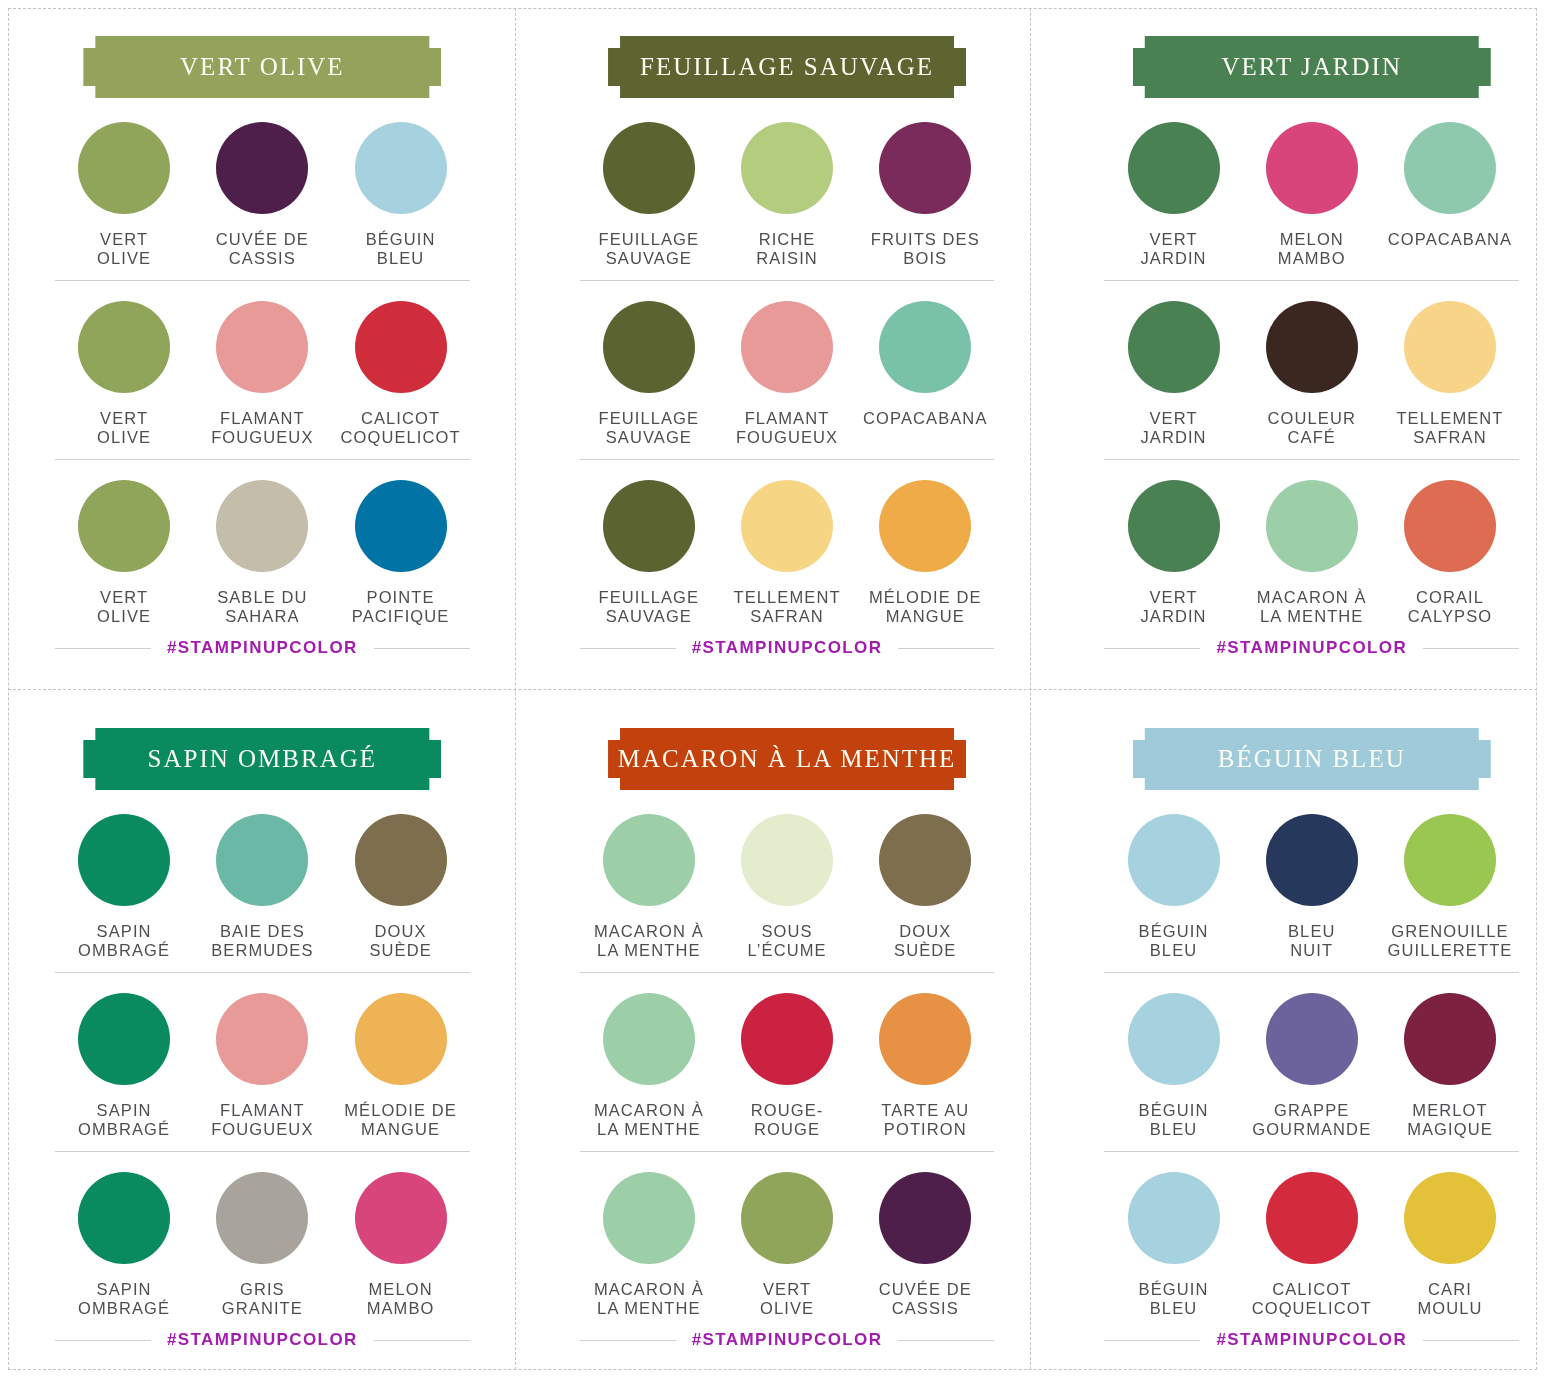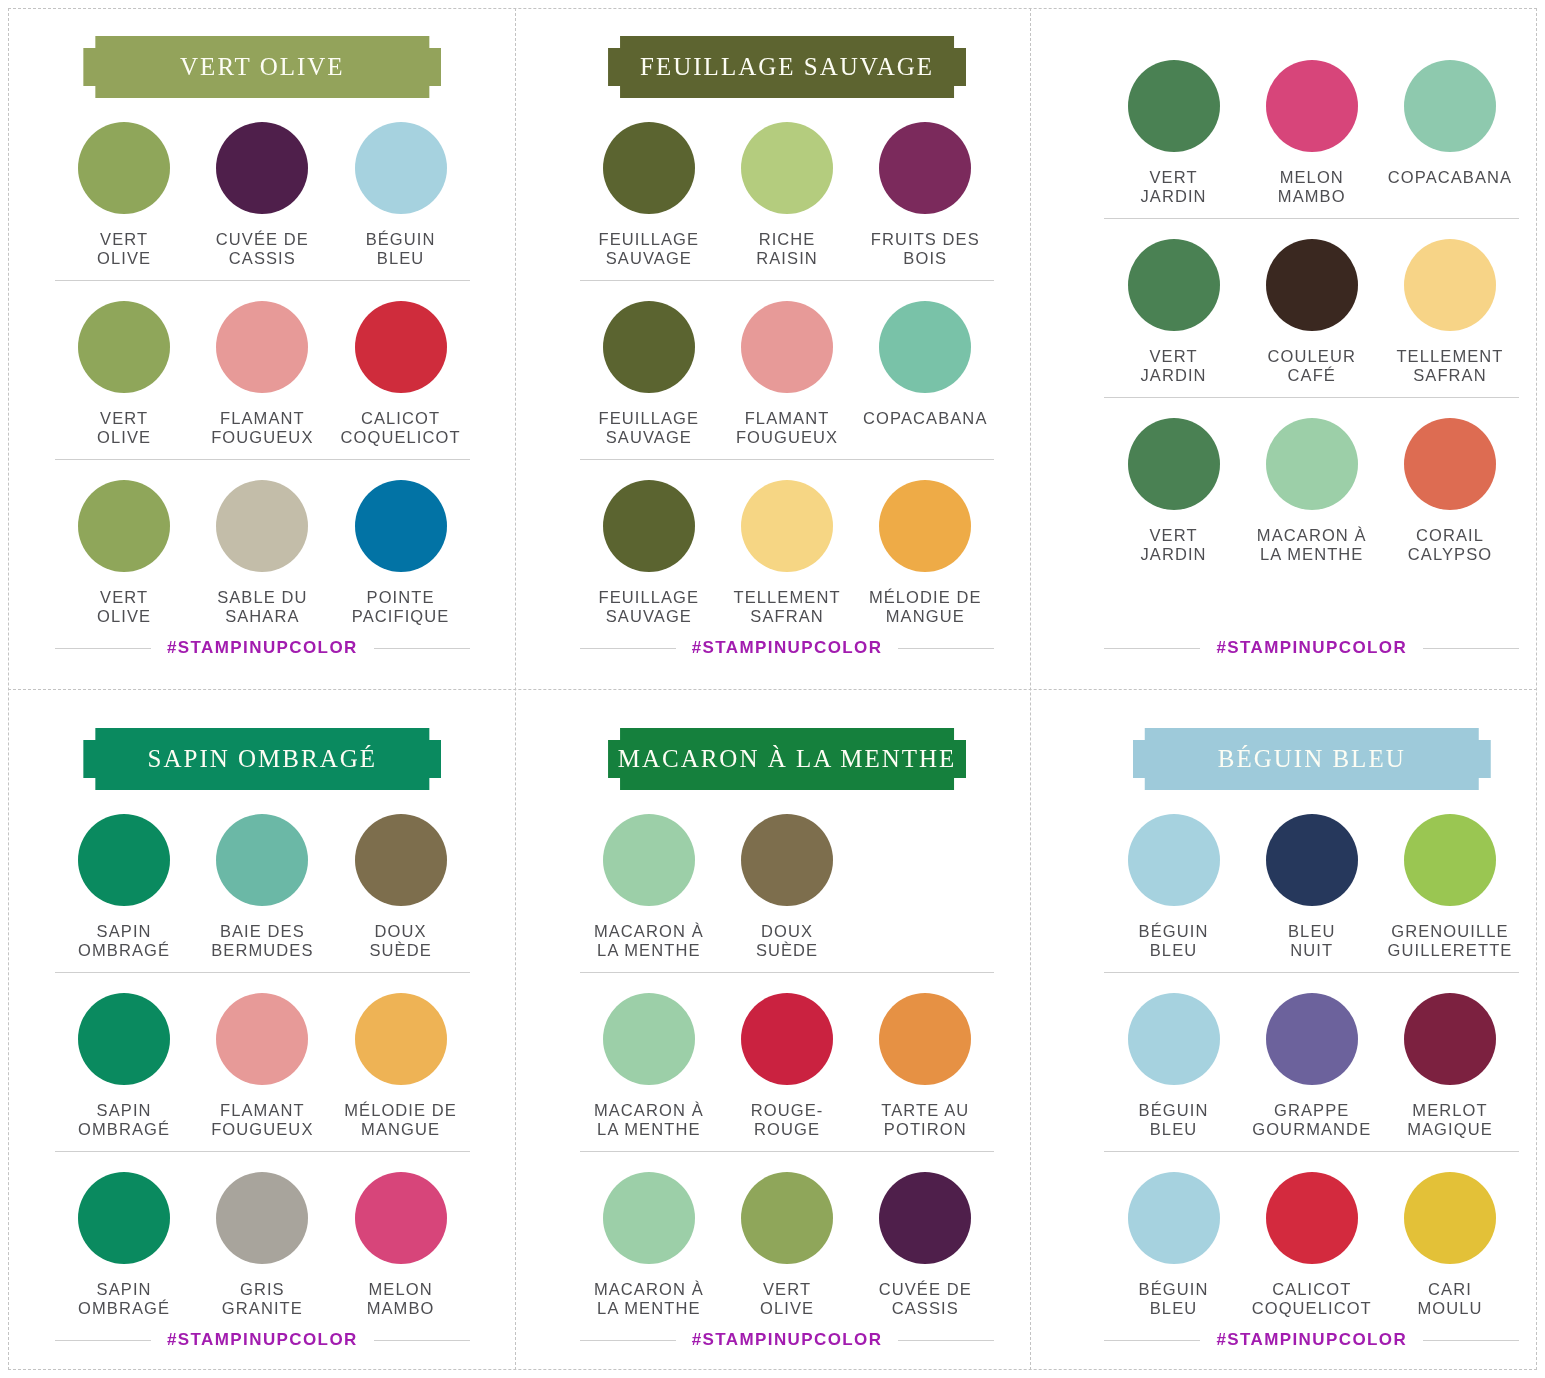--- a/index.html
+++ b/index.html
@@ -234,20 +234,25 @@
             </div>
           </div>
         </div>
         <div class="footer">
           <span class="fline"></span>
           <span class="ftext">#STAMPINUPCOLOR</span>
           <span class="fline"></span>
         </div>
       </div>
       <div class="card">
+        <div class="banner-wrap">
+          <div class="banner" style="background: rgb(74, 129, 83);">
+            <span class="banner-text">VERT JARDIN</span>
+          </div>
+        </div>
         <div class="rows">
           <div class="row">
             <div class="swatch-cell">
               <span class="dot" style="background: rgb(74, 129, 83);"></span>
               <div class="label"><span>VERT</span><span class="l2">JARDIN</span></div>
             </div>
             <div class="swatch-cell">
               <span class="dot" style="background: rgb(215, 69, 122);"></span>
               <div class="label"><span>MELON</span><span class="l2">MAMBO</span></div>
             </div>
@@ -342,31 +347,35 @@
           </div>
         </div>
         <div class="footer">
           <span class="fline"></span>
           <span class="ftext">#STAMPINUPCOLOR</span>
           <span class="fline"></span>
         </div>
       </div>
       <div class="card">
         <div class="banner-wrap">
-          <div class="banner" style="background: #15803d;">
+          <div class="banner" style="background: #c2410c;">
             <span class="banner-text">MACARON À LA MENTHE</span>
           </div>
         </div>
         <div class="rows">
           <div class="row">
             <div class="swatch-cell">
               <span class="dot" style="background: rgb(156, 207, 168);"></span>
               <div class="label"><span>MACARON À</span><span class="l2">LA MENTHE</span></div>
             </div>
             <div class="swatch-cell">
+              <span class="dot" style="background: rgb(227, 236, 204);"></span>
+              <div class="label"><span>SOUS</span><span class="l2">L’ÉCUME</span></div>
+            </div>
+            <div class="swatch-cell">
               <span class="dot" style="background: rgb(125, 110, 77);"></span>
               <div class="label"><span>DOUX</span><span class="l2">SUÈDE</span></div>
             </div>
           </div>
           <div class="row">
             <div class="swatch-cell">
               <span class="dot" style="background: rgb(156, 207, 168);"></span>
               <div class="label"><span>MACARON À</span><span class="l2">LA MENTHE</span></div>
             </div>
             <div class="swatch-cell">

